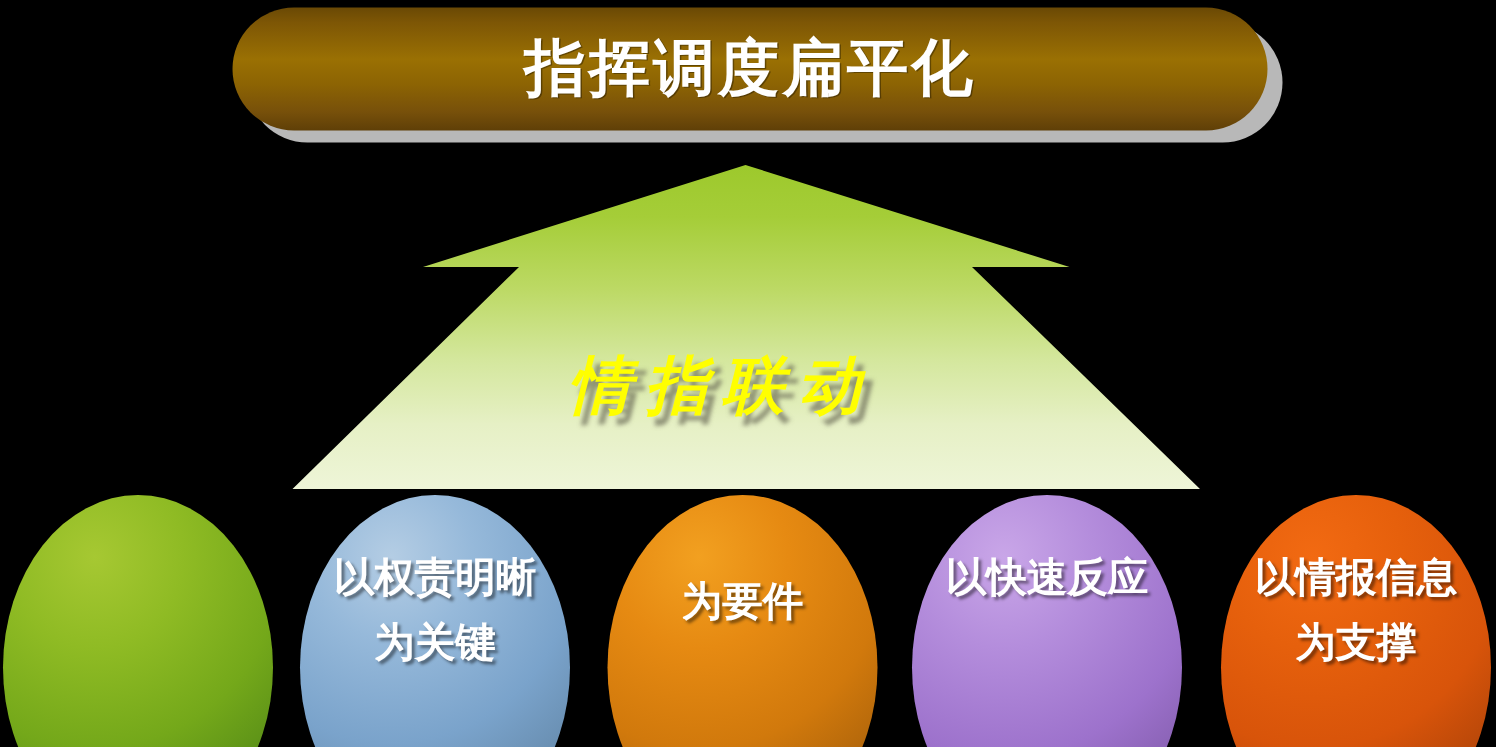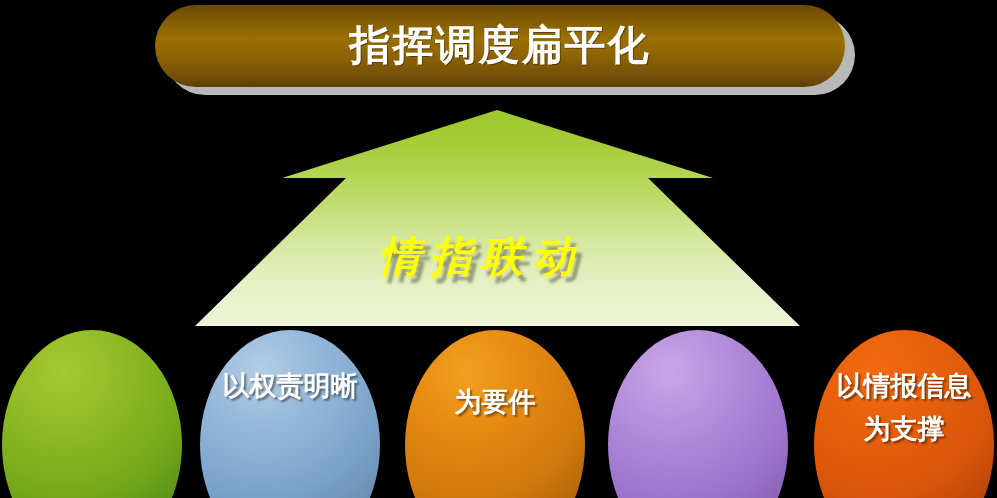--- a/index.html
+++ b/index.html
@@ -170,27 +170,29 @@
     </svg>
   </div>
 
   <div id="arrow-caption">情指联动</div>
 
   <div class="pillar" id="pillar-0">
   </div>
 
   <div class="pillar" id="pillar-1">
     <span class="pillar-line l1">以权责明晰</span>
+    <span class="pillar-line l2">为关键</span>
   </div>
 
   <div class="pillar" id="pillar-2">
     <span class="pillar-line l2">为要件</span>
   </div>
 
   <div class="pillar" id="pillar-3">
+    <span class="pillar-line l1">以快速反应</span>
   </div>
 
   <div class="pillar" id="pillar-4">
     <span class="pillar-line l1">以情报信息</span>
     <span class="pillar-line l2">为支撑</span>
   </div>
 
 </div>
 
 </body></html>

